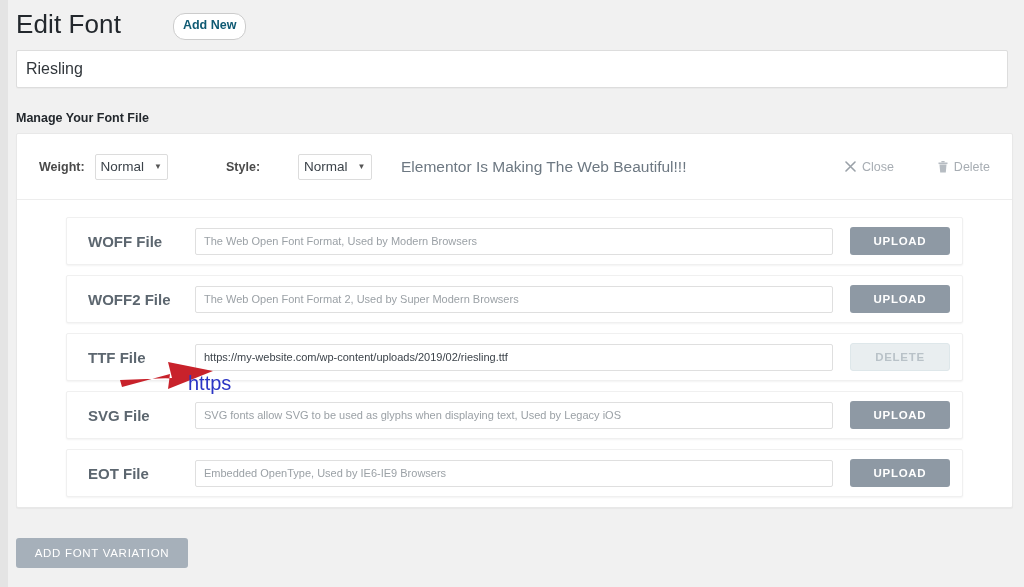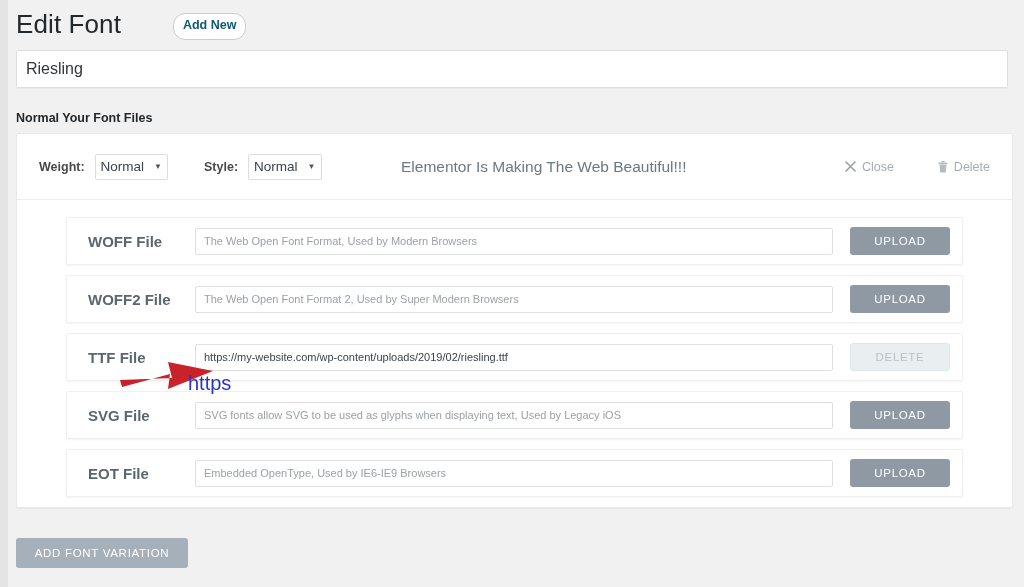--- a/index.html
+++ b/index.html
@@ -140,21 +140,21 @@
     font-size: 13.5px;
     color: #3c434a;
     cursor: pointer;
   }
   .select-caret {
     font-size: 8px;
     color: #555;
     margin-left: 10px;
     line-height: 1;
   }
-  .group-style { margin-left: 36px; }
+  .group-style { margin-left: 58px; gap: 28px; }
 
   .preview-text {
     position: absolute;
     left: 384px;
     top: 50%;
     transform: translateY(-50%);
     font-size: 15.5px;
     color: #6d7882;
     white-space: nowrap;
   }
@@ -228,20 +228,21 @@
     margin-left: 17px;
     border-radius: 3px;
     font-size: 11.5px;
     letter-spacing: 0.7px;
     display: flex;
     align-items: center;
     justify-content: center;
     cursor: pointer;
     box-sizing: border-box;
     border: 1px solid transparent;
+    font-weight: bold;
   }
   .btn-upload {
     background: #8e99a4;
     color: #ffffff;
   }
   .btn-delete {
     background: #e9eef0;
     color: #b9c2c8;
     border: 1px solid #dee7ea;
   }
@@ -293,21 +294,21 @@
 
   <div class="page-header">
     <span class="page-title">Edit Font</span>
     <button class="add-new-btn">Add New</button>
   </div>
 
   <div class="title-input">
     <span>Riesling</span>
   </div>
 
-  <div class="section-label">Normal Your Font Files</div>
+  <div class="section-label">Manage Your Font File</div>
 
   <div class="panel">
 
     <div class="variation-head">
 
       <div class="field-group">
         <span class="field-label">Weight:</span>
         <div class="select-box">
           <span>Normal</span>
           <span class="select-caret">▼</span>

